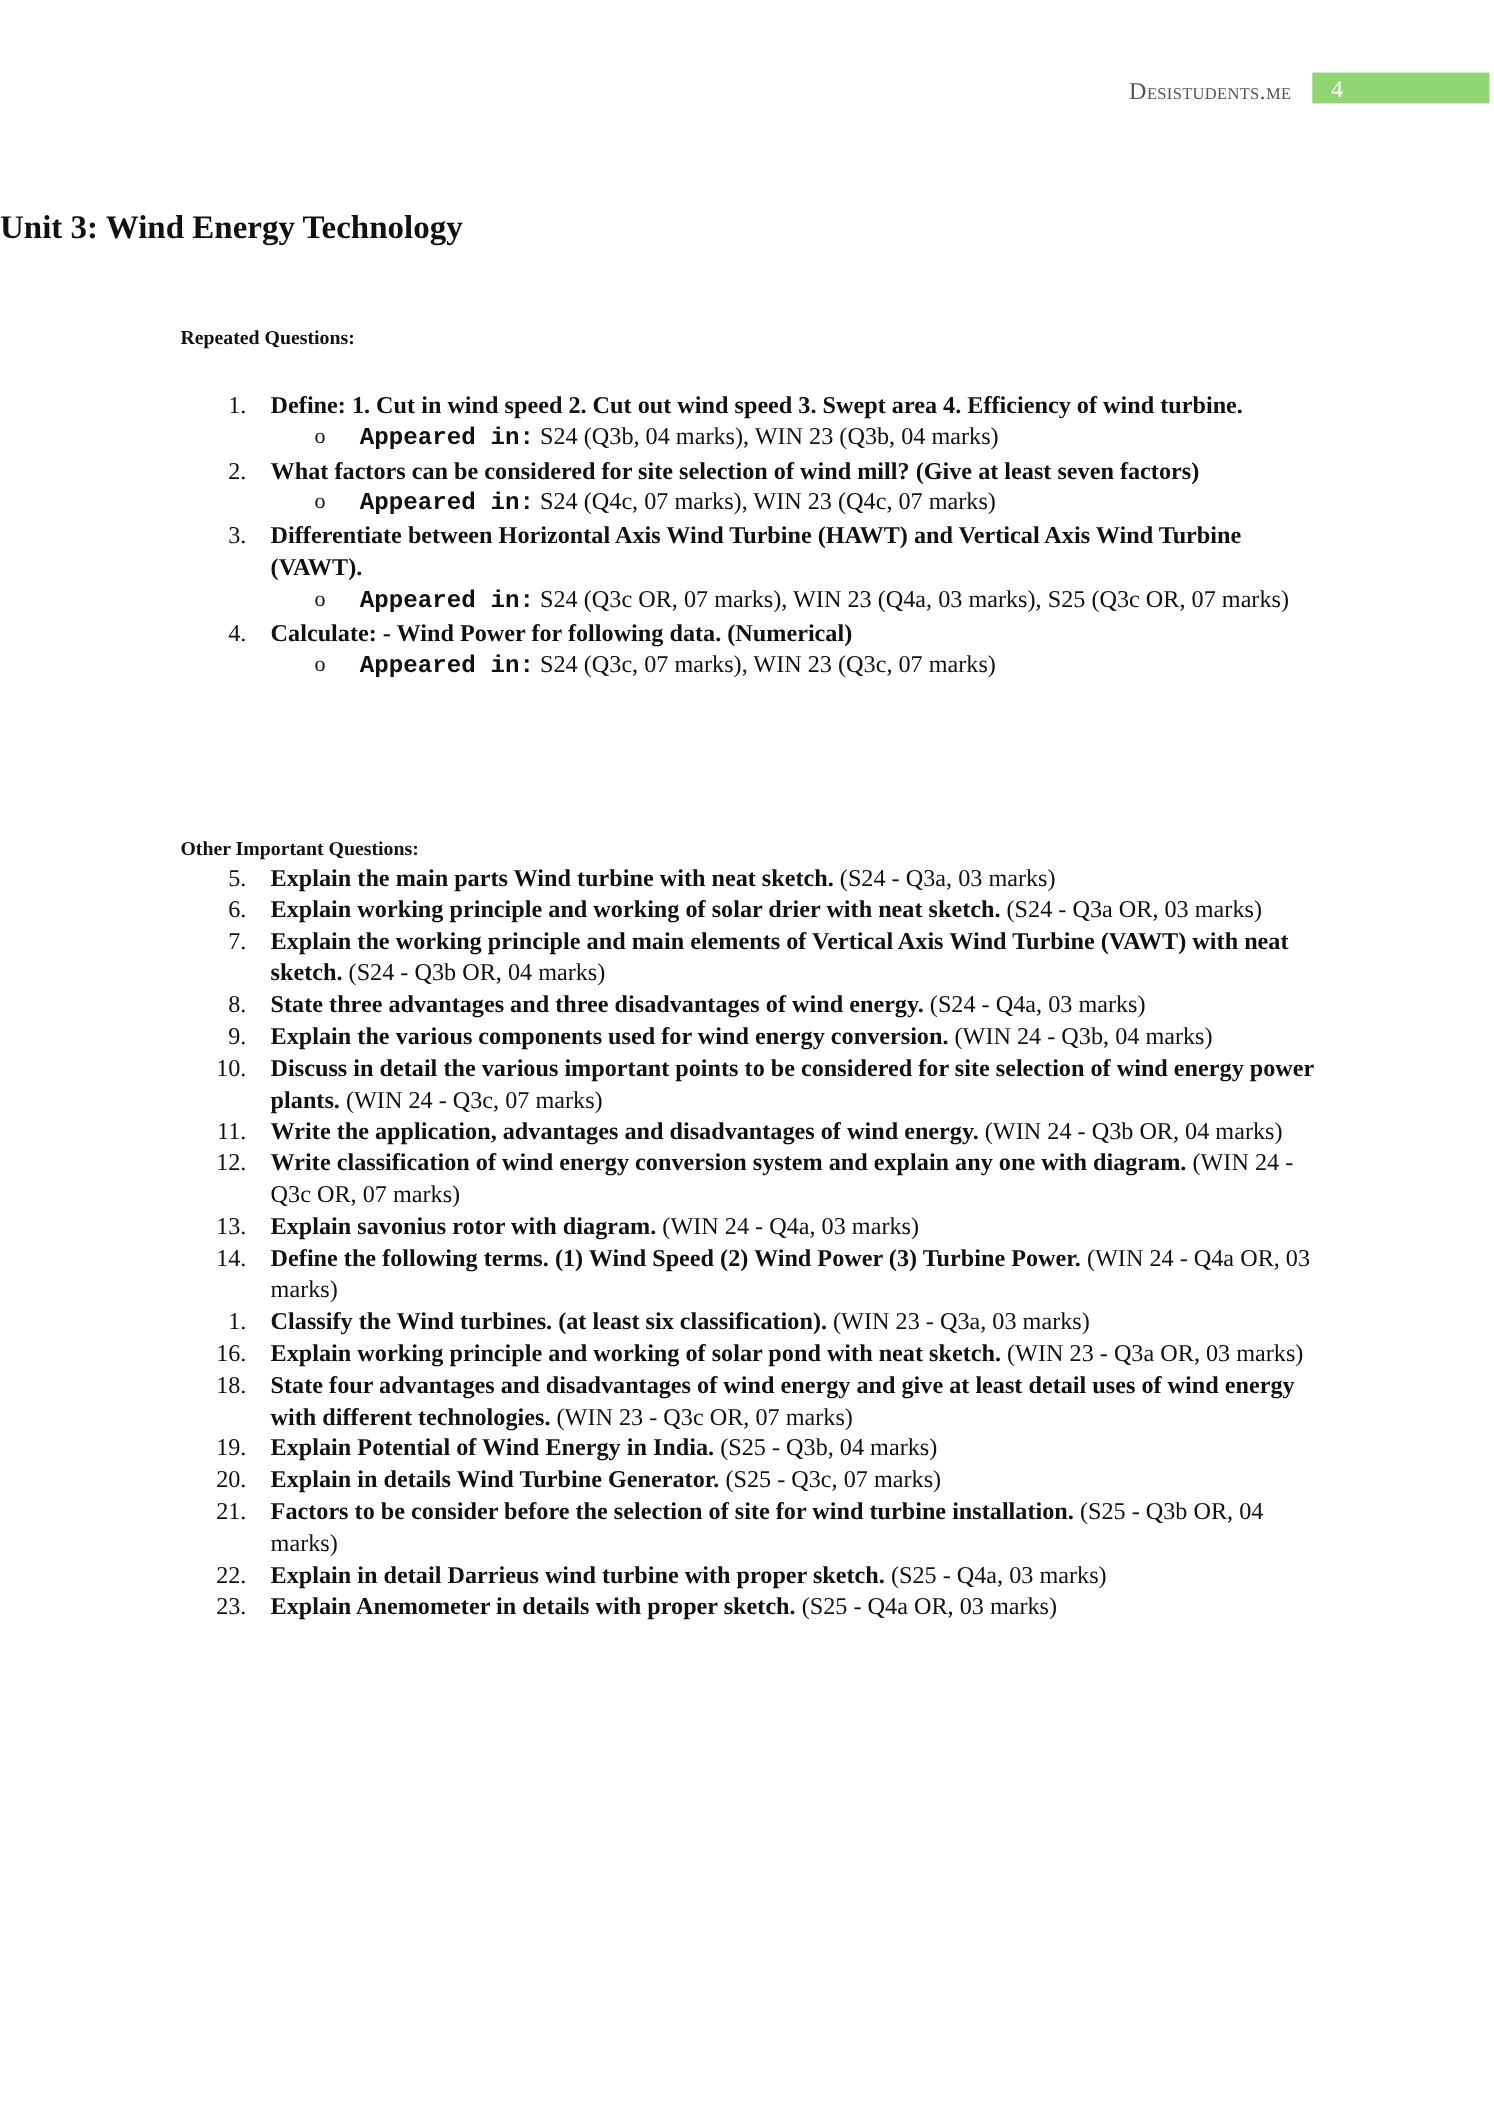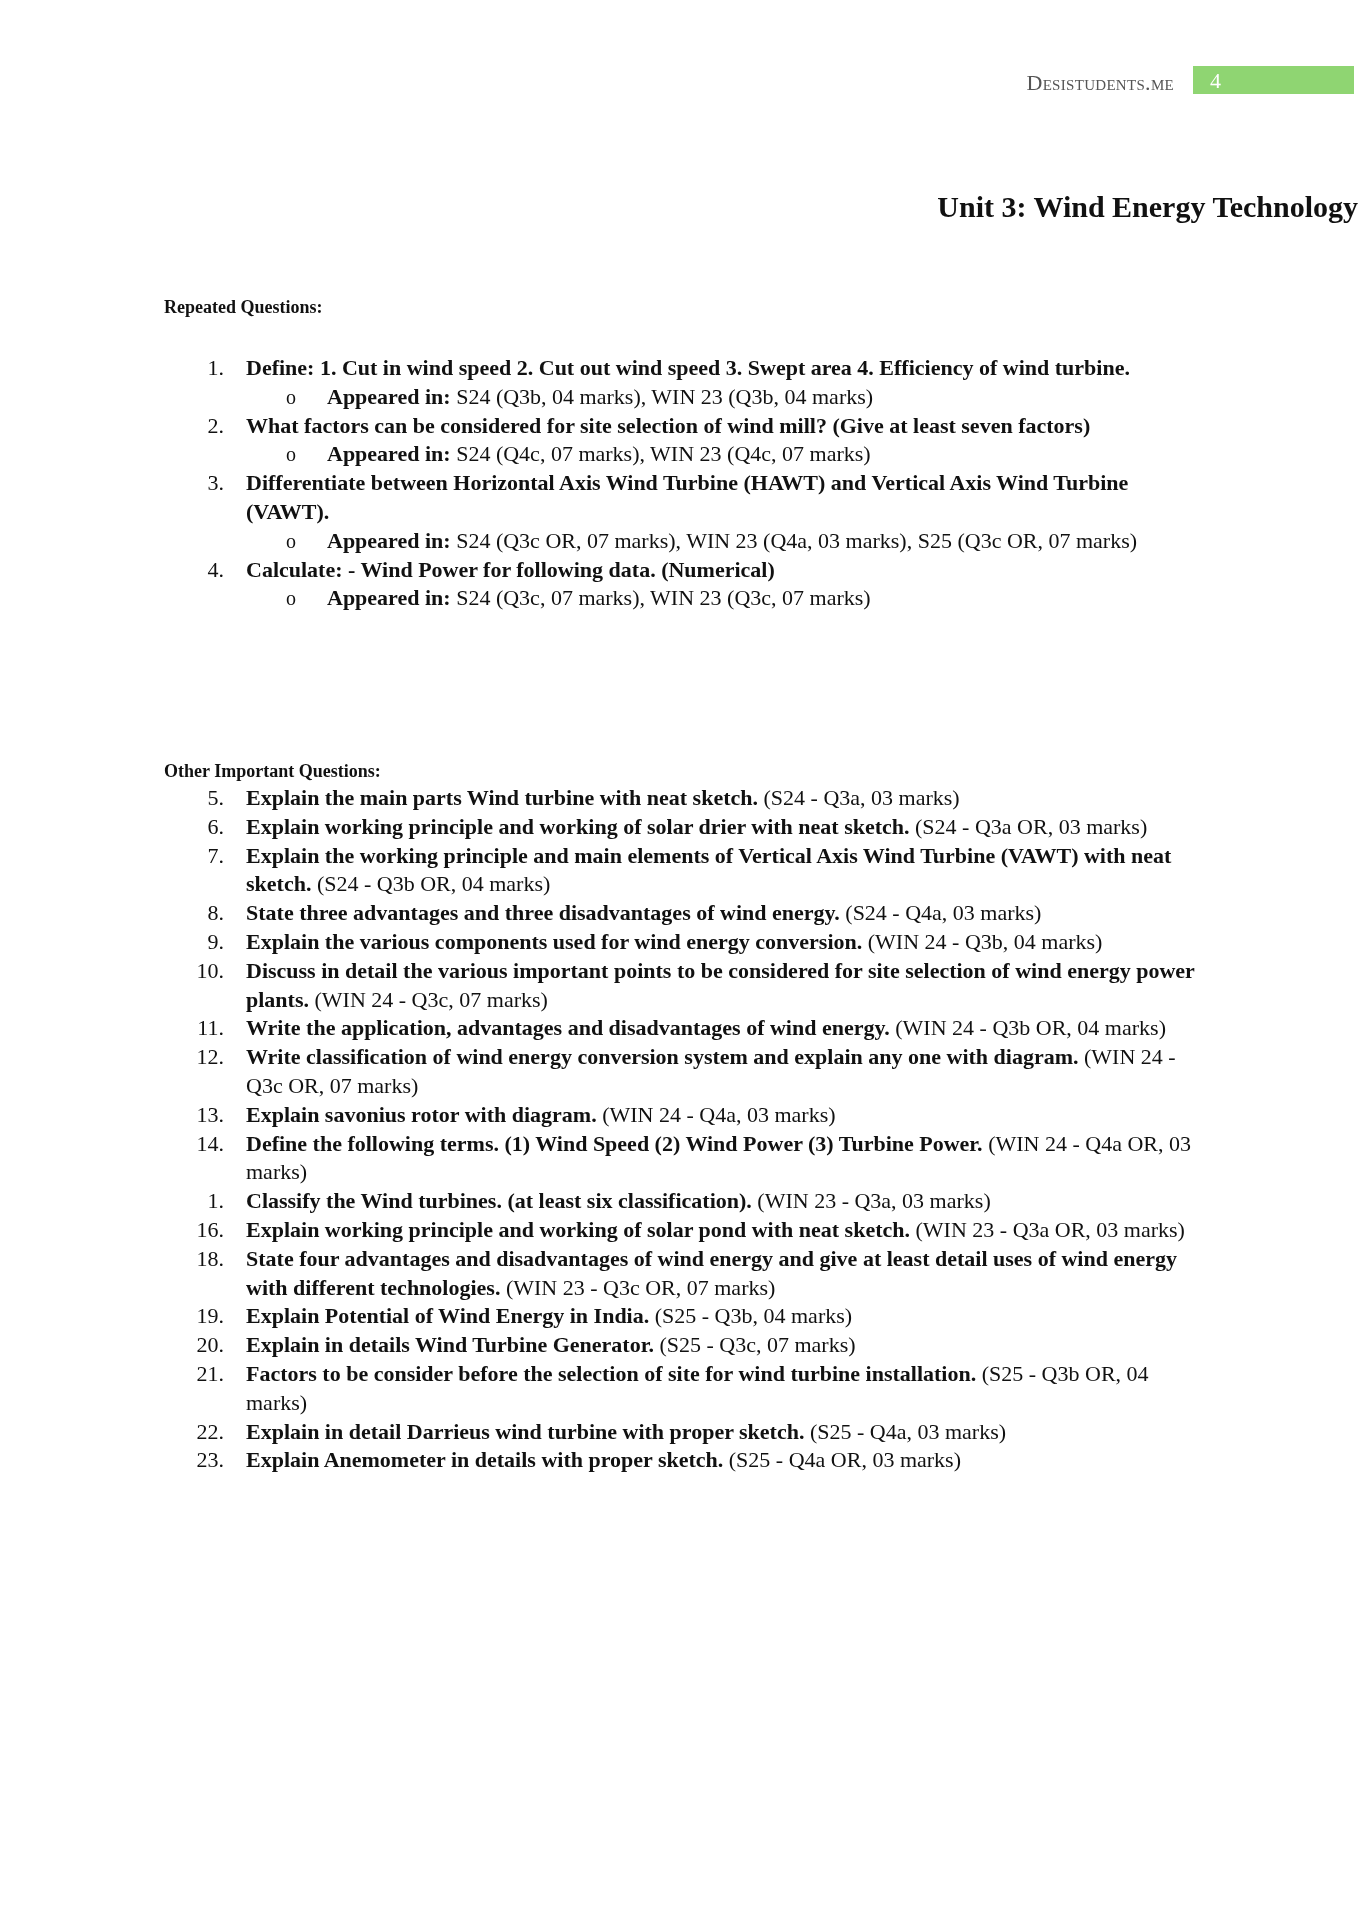--- a/index.html
+++ b/index.html
@@ -3,30 +3,30 @@
   <meta charset="utf-8">
   <style>
     html, body { margin: 0; padding: 0; background: #ffffff; }
     body { width: 1358px; height: 1920px; position: relative; overflow: hidden;
            font-family: "Liberation Serif", "DejaVu Serif", serif; color: #111; }
     .header { position: absolute; top: 66px; left: 0; width: 1358px; height: 30px; }
     .site-name { position: absolute; right: 184px; top: 4px; font-size: 22px; color: #555;
                  font-variant: small-caps; letter-spacing: 0.3px; }
     .page-tab { position: absolute; left: 1193px; top: 0; width: 161px; height: 28px; background: #8fd572; }
     .page-num { position: absolute; left: 17px; top: 2px; color: #fff; font-size: 22px; }
-    .title { position: absolute; top: 190px; left: 0; width: 1358px; text-align: right;
+    .title { position: absolute; top: 190px; left: 0; width: 1358px; text-align: left;
              font-size: 30px; font-weight: bold; }
     .section-heading { position: absolute; left: 164px; font-size: 18px; font-weight: bold; }
     .list { position: absolute; left: 164px; width: 1040px; font-size: 22px; line-height: 28.8px; }
     .item { position: relative; padding-left: 82px; }
     .item .num { position: absolute; left: 0; width: 60px; text-align: right; }
     .item .q { font-weight: bold; }
     .sub { position: relative; padding-left: 163px; }
     .sub .bullet { position: absolute; left: 122px; font-size: 20px; }
-    .sub .label { font-weight: bold; }
+    .sub .label { font-weight: bold; font-family: Liberation Mono, monospace; }
   </style>
 </head>
 <body>
 
 <div class="header">
   <span class="site-name">Desistudents.me</span>
   <div class="page-tab">
     <span class="page-num">4</span>
   </div>
 </div>

